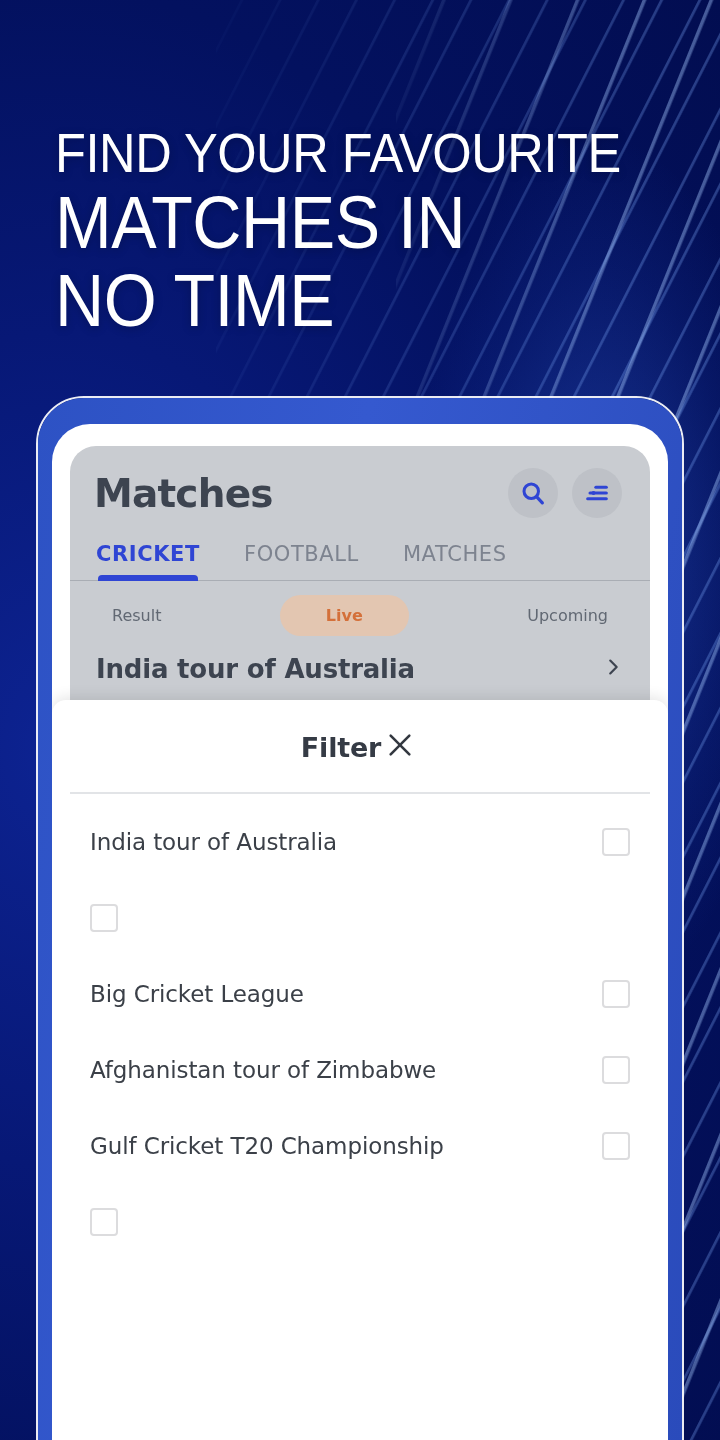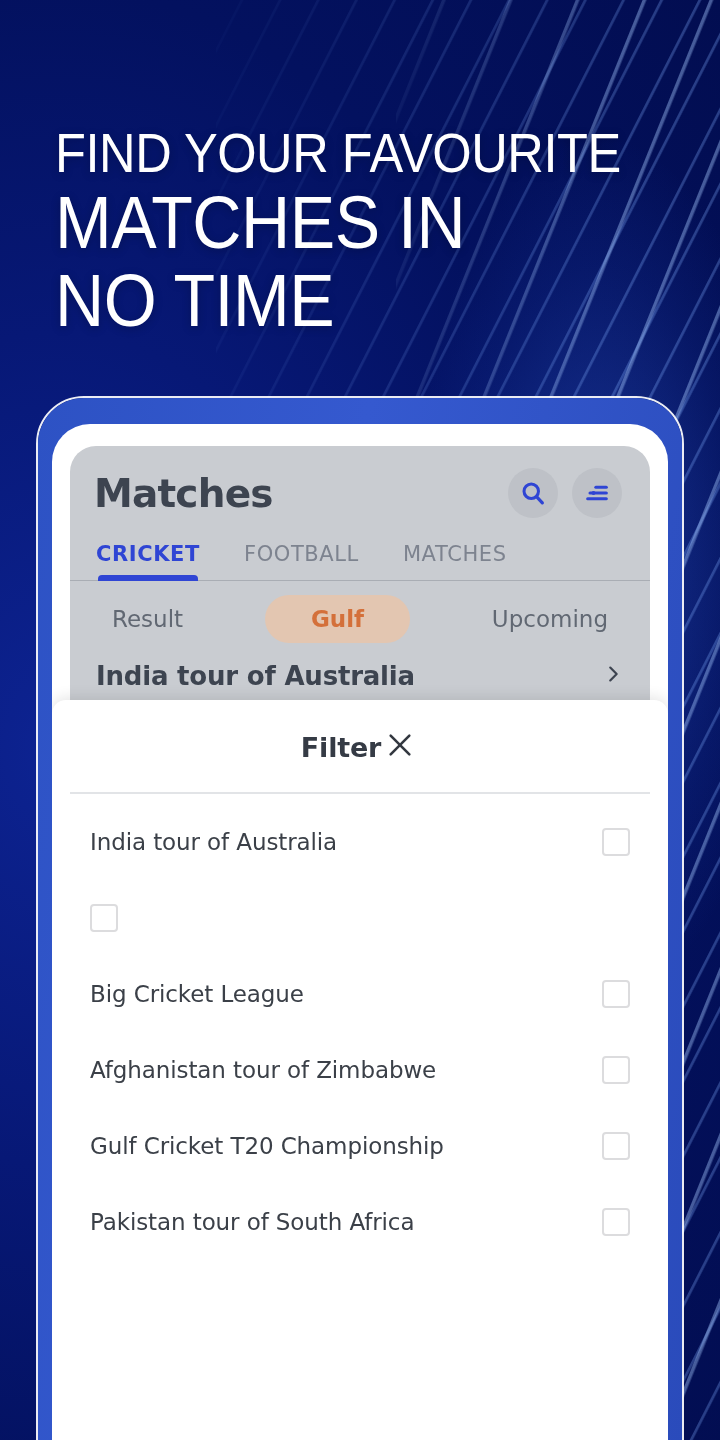--- a/index.html
+++ b/index.html
@@ -149,21 +149,21 @@
     position:absolute; left:2px; right:2px; bottom:-1px;
     height:6px; border-radius:4px 4px 0 0;
     background:#2f45d4;
   }
 
   .segments {
     display:flex; align-items:center; justify-content:space-between;
     padding:14px 42px;
   }
   .segment {
-    font-size:23px; color:#616873;
+    font-size:16px; color:#616873;
     font-family:"DejaVu Sans", sans-serif;
   }
   .segment.live {
     color:#d4703a; font-weight:600;
     background:#e3c6b1;
     padding:11px 46px;
     border-radius:28px;
   }
 
   .match-row {
@@ -267,21 +267,21 @@
     </div>
 
     <div class="tabs">
       <div class="tab active">CRICKET</div>
       <div class="tab">FOOTBALL</div>
       <div class="tab">MATCHES</div>
     </div>
 
     <div class="segments">
       <div class="segment">Result</div>
-      <div class="segment live">Gulf</div>
+      <div class="segment live">Live</div>
       <div class="segment">Upcoming</div>
     </div>
 
     <div class="match-row">
       <div class="match-row-title">India tour of Australia</div>
       <span>
         <svg width="22" height="22" viewBox="0 0 24 24" fill="none">
           <polyline points="9,5 16,12 9,19" stroke="#3d4450" stroke-width="2.4" stroke-linecap="round" stroke-linejoin="round"></polyline>
         </svg>
       </span>
@@ -325,21 +325,20 @@
         <div class="filter-label">Afghanistan tour of Zimbabwe</div>
         <div class="checkbox"></div>
       </div>
 
       <div class="filter-item">
         <div class="filter-label">Gulf Cricket T20 Championship</div>
         <div class="checkbox"></div>
       </div>
 
       <div class="filter-item">
-        <div class="filter-label">Pakistan tour of South Africa</div>
         <div class="checkbox"></div>
       </div>
 
 
     </div>
   </div>
 
 </div>
 
 </body></html>

